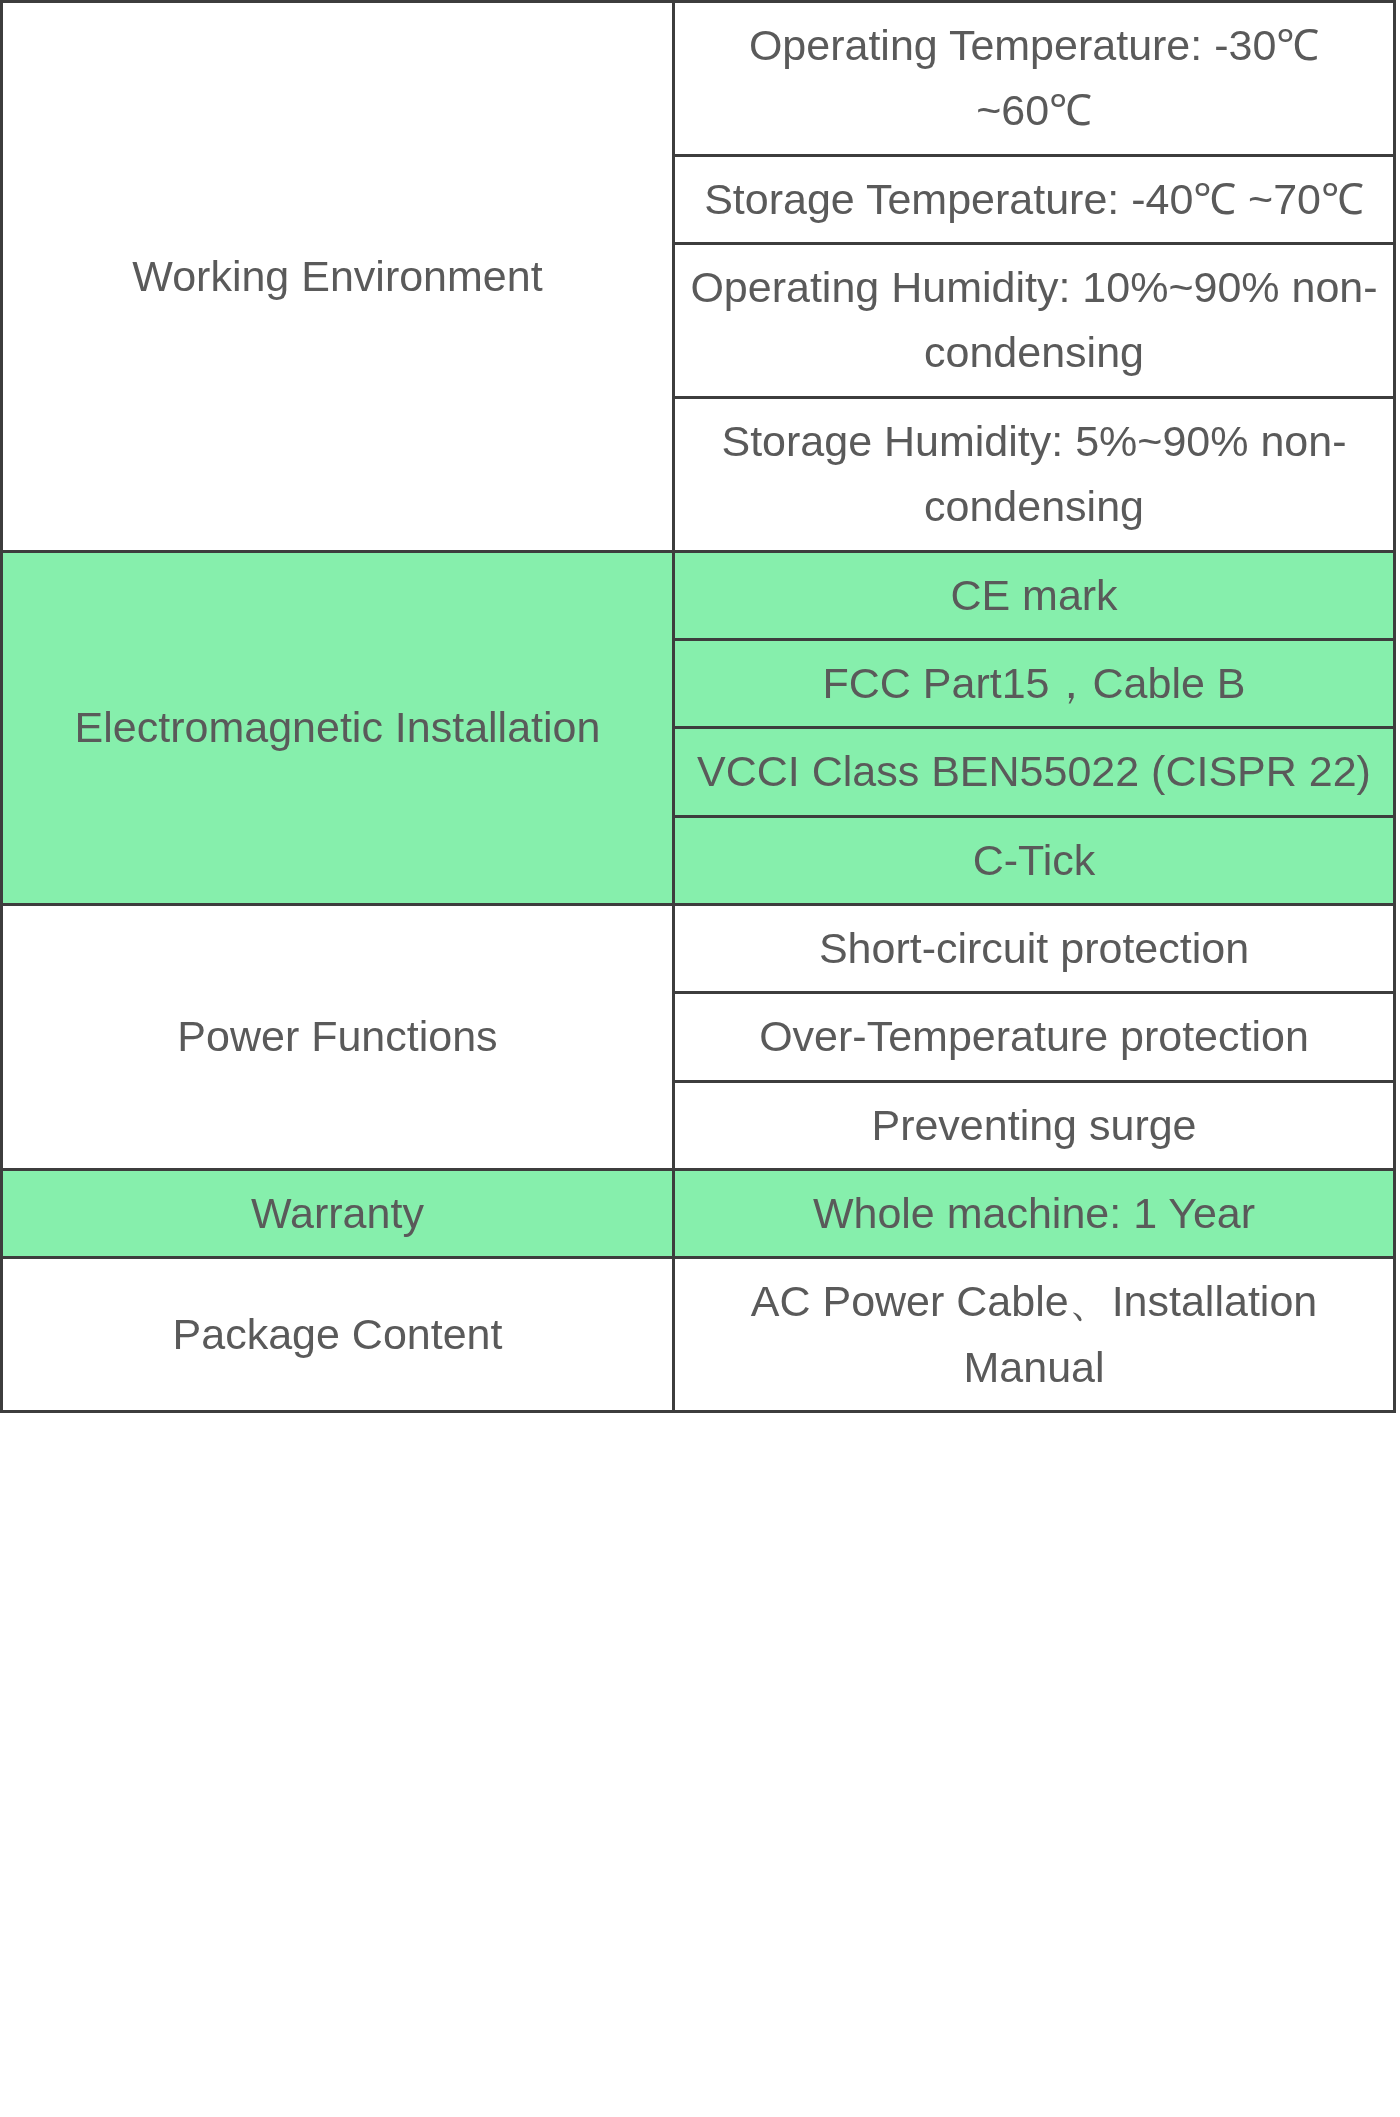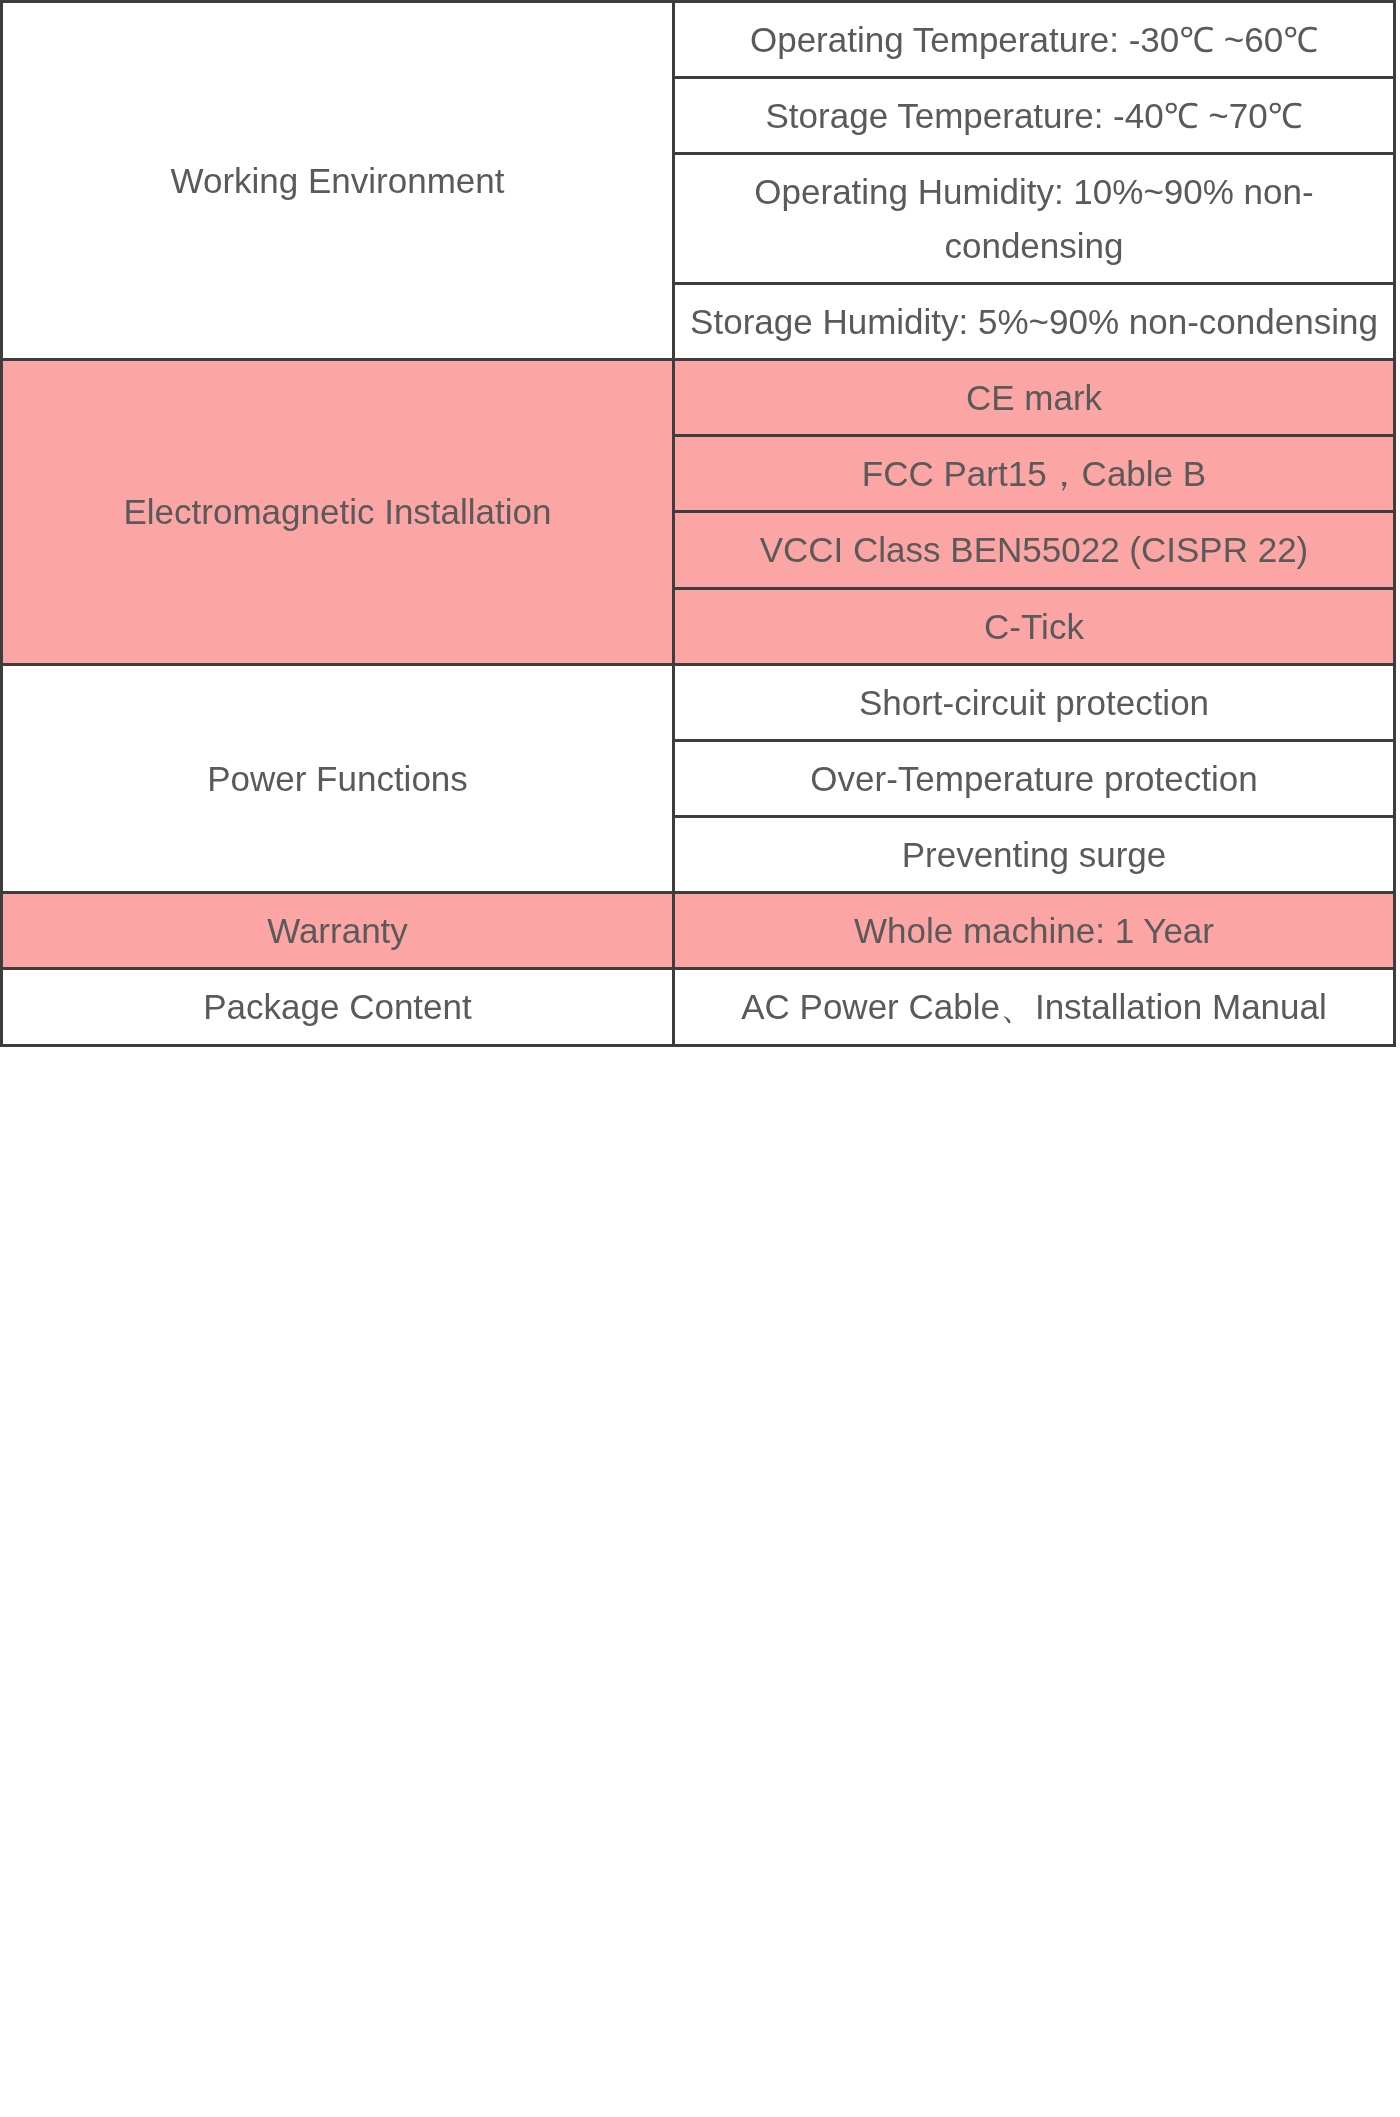--- a/index.html
+++ b/index.html
@@ -26,38 +26,38 @@
     width: 1393px;
     margin-left: 0px;
     margin-top: 0px;
   }
   table.spec col.c1 { width: 672px; }
   table.spec col.c2 { width: 721px; }
 
   table.spec td {
     border: 3px solid #3d3d3d;
     vertical-align: middle;
-    font-size: 35px;
+    font-size: 43px;
     line-height: 1.52;
     color: #5a5a5a;
     font-weight: 400;
     padding: 10px 14px;
     box-sizing: border-box;
   }
   td.label {
     text-align: center;
     padding-left: 12px;
   }
   td.value {
     text-align: center;
     padding-left: 18px;
     padding-right: 18px;
   }
   tr.shaded td {
-    background: #fca5a5;
+    background: #86efac;
   }
   td.tall-pad {
     padding-top: 16px;
     padding-bottom: 16px;
   }
 </style>
 </head>
 <body>
 
 <div class="sheet">

